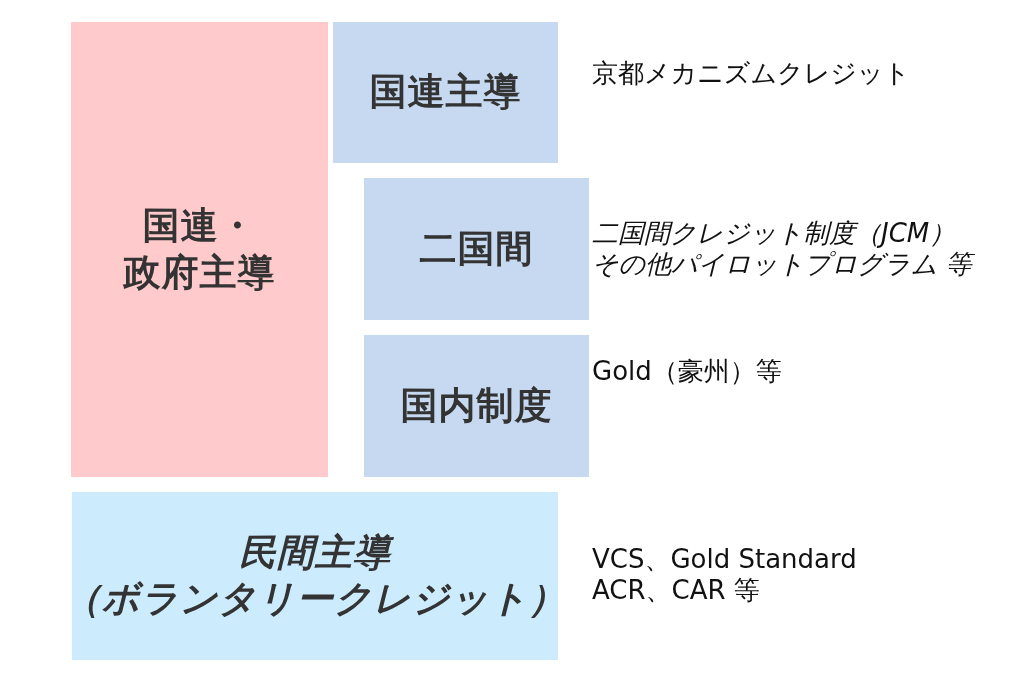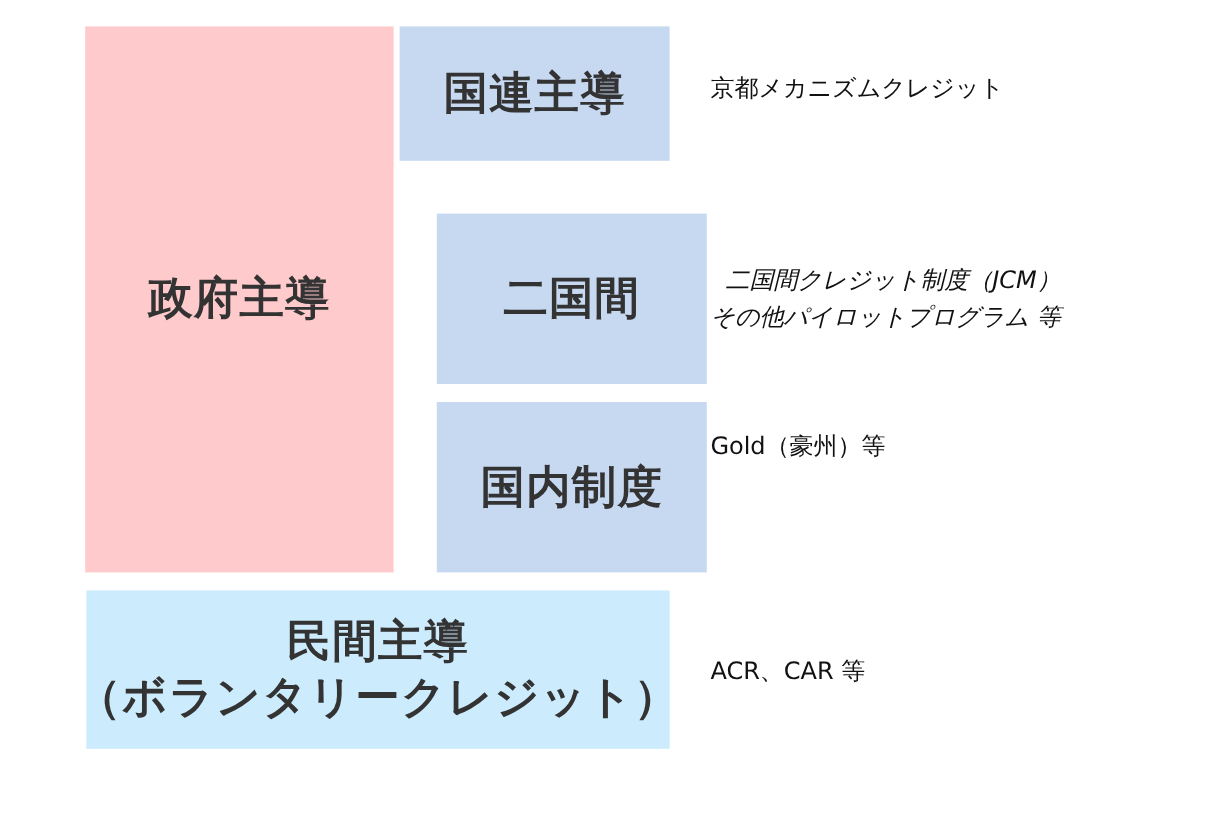--- a/index.html
+++ b/index.html
@@ -30,37 +30,37 @@
     .box-label {
       font-size: 37px;
       line-height: 1.25;
       letter-spacing: 1px;
     }
     .box-label .line { display: block; white-space: nowrap; }
     .desc {
       position: absolute;
       left: 592px;
       color: #111111;
-      font-size: 20px;
+      font-size: 26px;
       line-height: 31px;
       white-space: nowrap;
-      text-align: right;
     }
     .desc .line { display: block; }
   </style>
 </head>
 <body>
 
 <div class="box pink" style="left:71px; top:22px; width:257px; height:455px;">
   <div class="box-label">
+    <span class="line">国連・</span>
     <span class="line">政府主導</span>
   </div>
 </div>
 
-<div class="box blue" style="left:333px; top:22px; width:225px; height:112px;">
+<div class="box blue" style="left:333px; top:22px; width:225px; height:141px;">
   <div class="box-label">国連主導</div>
 </div>
 <div class="desc" style="top:58px;">
   <span class="line">京都メカニズムクレジット</span>
 </div>
 
 <div class="box blue" style="left:333px; top:178px; width:225px; height:142px;margin-left:31px;">
   <div class="box-label">二国間</div>
 </div>
 <div class="desc" style="top:218px;font-style:italic;">
@@ -68,21 +68,22 @@
   <span class="line">その他パイロットプログラム 等</span>
 </div>
 
 <div class="box blue" style="left:333px; top:335px; width:225px; height:142px;margin-left:31px;">
   <div class="box-label">国内制度</div>
 </div>
 <div class="desc" style="top:356px;">
   <span class="line">Gold（豪州）等</span>
 </div>
 
-<div class="box light" style="left:72px; top:492px; width:486px; height:132px;">
+<div class="box light" style="left:72px; top:492px; width:486px; height:168px;font-style:italic;">
   <div class="box-label">
     <span class="line">民間主導</span>
     <span class="line">（ボランタリークレジット）</span>
   </div>
 </div>
 <div class="desc" style="top:544px;">
+  <span class="line">VCS、Gold Standard</span>
   <span class="line">ACR、CAR 等</span>
 </div>
 
 </body></html>

